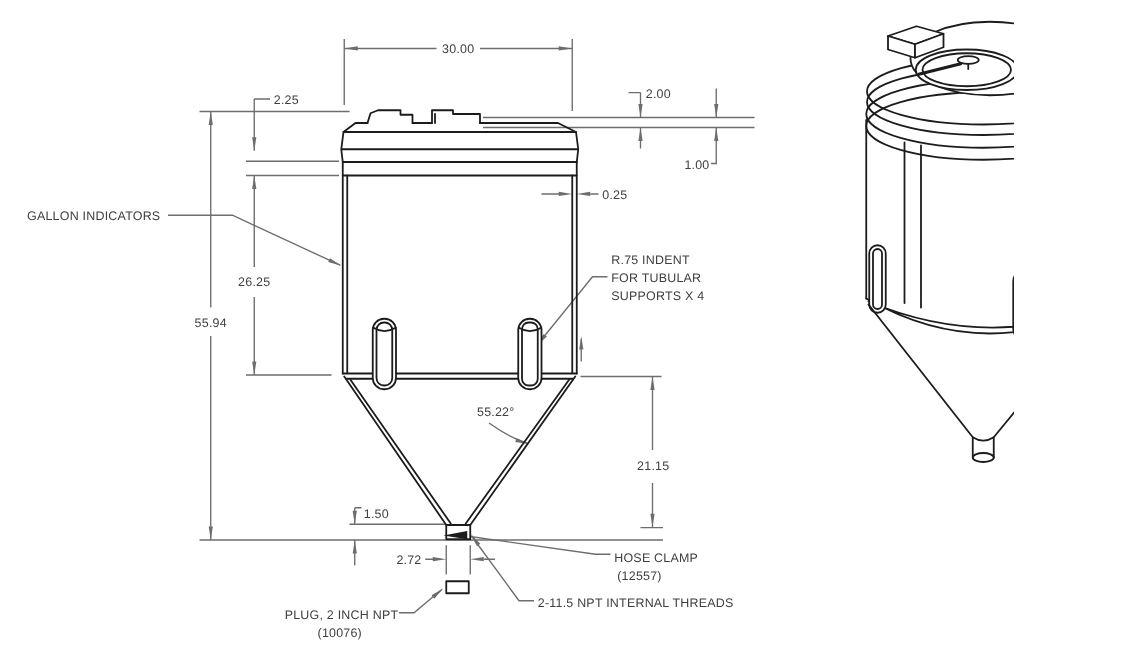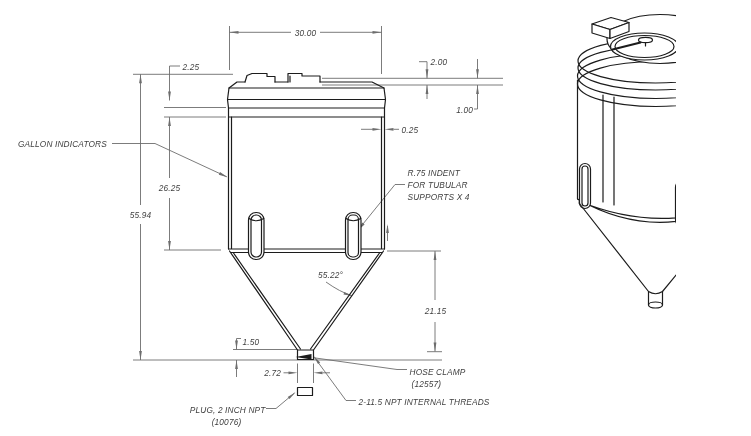--- a/index.html
+++ b/index.html
@@ -1,16 +1,16 @@
 <!DOCTYPE html>
 <html style="--bg: #ffffff; --outline: #1c1c1c; --dimension: #6d6d6d; --text: #3f3f3f;"><head>
 <meta charset="utf-8">
 <style>
   html,body{margin:0;padding:0;background:#fff;}
-  .stage{width:676px;height:436px;background:var(--bg,#fff);position:relative;overflow:hidden;font-style:italic;}
+  .stage{width:676px;height:436px;background:var(--bg,#fff);position:relative;overflow:hidden;}
   svg{display:block;}
   .ol{stroke:var(--outline,#1c1c1c);stroke-width:1.2;fill:none;stroke-linecap:round;stroke-linejoin:round;}
   .olw{stroke:var(--outline,#1c1c1c);stroke-width:1.2;fill:#fff;stroke-linejoin:round;}
   .dim{stroke:var(--dimension,#6d6d6d);stroke-width:0.9;fill:none;stroke-linecap:butt;}
   .ah{fill:var(--dimension,#6d6d6d);stroke:none;}
   .blk{fill:var(--outline,#1c1c1c);stroke:none;}
   text{font-family:"Liberation Sans","DejaVu Sans",sans-serif;font-size:8.3px;
        fill:var(--text,#3f3f3f);letter-spacing:0.15px;}
 </style>
 </head>

